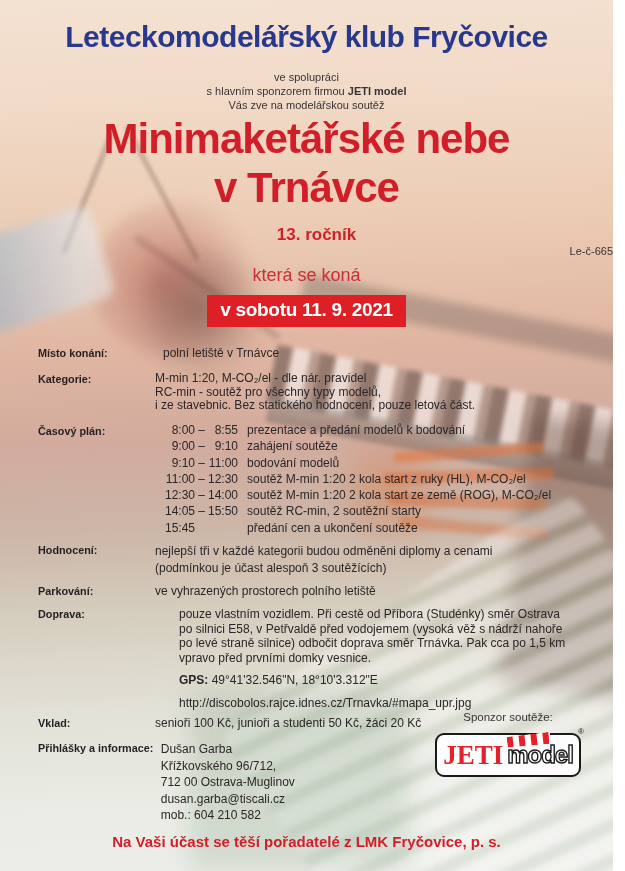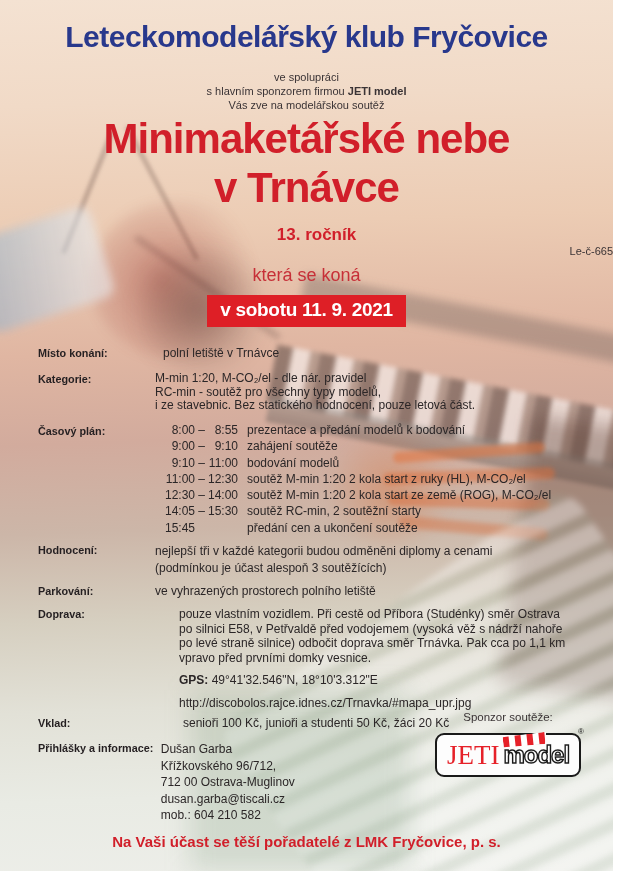--- a/index.html
+++ b/index.html
@@ -60,37 +60,37 @@
   .lbl{flex:0 0 117px; font-weight:bold; font-size:11.5px; line-height:14px; white-space:nowrap; transform:scaleX(.94); transform-origin:left top; color:#241f21;}
   .val{font-size:12px; line-height:14px;}
   .val-block div{font-size:12px;}
   .lh135 div{line-height:13.5px;}
   .lh146 div{line-height:14.6px;margin-left:24px;}
   .lh17 div{line-height:17px;}
   .lh165 div{line-height:16.5px;}
 
   .r-misto{top:346px;gap:8px;} .r-kategorie{top:372px;} .r-schedule{top:424px;}
   .r-hodnoceni{top:543px;} .r-parkovani{top:584px;} .r-doprava{top:607px;}
-  .r-vklad{top:716px;gap:28px;} .r-prihlasky{top:741px;}
+  .r-vklad{top:716px;} .r-prihlasky{top:741px;}
 
   .sched .srow{display:flex; height:16.3px; font-size:12px; line-height:13px;}
   .t-start{flex:0 0 40px; text-align:right;}
   .t-sep{flex:0 0 13px; text-align:center;}
   .t-end{flex:0 0 30px; text-align:right;}
   .t-desc{margin-left:9px; white-space:nowrap;}
 
   .gps-line{margin-top:8px; font-size:12px;}
   .gps-line b{font-size:12px;}
   .url-line{margin-top:8px; font-size:12px;}
 
   .sponsor{position:absolute; left:428px; top:711px; width:160px; text-align:center;}
   .sponsor-label{font-size:11.5px; color:#3a3335; margin-bottom:10px;}
   .jeti-logo{position:relative; width:146px; height:44px; margin:0 auto; background:#fdfdfd; border:2.5px solid #1a1a1a; border-radius:9px;
     display:flex; align-items:center; justify-content:center; gap:4px; box-sizing:border-box;}
-  .jeti{font-family:"Liberation Serif","DejaVu Serif",serif; font-weight:normal; font-size:27px; color:#e62129; letter-spacing:0; line-height:1;}
+  .jeti{font-family:"Liberation Serif","DejaVu Serif",serif; font-weight:bold; font-size:27px; color:#e62129; letter-spacing:0; line-height:1;}
   .model-wrap{position:relative; display:inline-block;}
   .model{font-weight:bold; font-size:24px; line-height:1; color:#fff; -webkit-text-stroke:1.4px #1a1a1a; letter-spacing:-1px;}
   .windsock{position:absolute; top:-9px; left:0px; width:44px; height:12px;
     background:repeating-linear-gradient(90deg,#e62129 0 6px,#fff 6px 12px);
     clip-path:polygon(0 8%, 100% 0%, 94% 100%, 0 92%);
     transform:rotate(-6deg); filter:drop-shadow(0 0 1px #222);}
   .tm{position:absolute; top:-8px; right:-5px; font-size:8px; color:#1a1a1a;}
 
   .footer{top:833px; text-align:center; color:#d11f2a; font-weight:bold; font-size:15px;}
 </style>
@@ -185,21 +185,21 @@
         </div>
         <div class="srow">
           <span class="t-start">12:30</span>
             <span class="t-sep">–</span>
             <span class="t-end">14:00</span>
             <span class="t-desc">soutěž M-min 1:20 2 kola start ze země (ROG), M-CO₂/el</span>
         </div>
         <div class="srow">
           <span class="t-start">14:05</span>
             <span class="t-sep">–</span>
-            <span class="t-end">15:30</span>
+            <span class="t-end">15:50</span>
             <span class="t-desc">soutěž RC-min, 2 soutěžní starty</span>
         </div>
         <div class="srow">
           <span class="t-start">15:45</span>
             <span class="t-sep"></span>
             <span class="t-end"></span>
             <span class="t-desc">předání cen a ukončení soutěže</span>
         </div>
       </div>
     </div>
@@ -215,21 +215,21 @@
     <div class="row r-parkovani">
       <span class="lbl">Parkování:</span>
       <span class="val">ve vyhrazených prostorech polního letiště</span>
     </div>
 
     <div class="row r-doprava">
       <span class="lbl">Doprava:</span>
       <div class="val-block lh146">
         <div>pouze vlastním vozidlem. Při cestě od Příbora (Studénky) směr Ostrava</div>
         <div>po silnici E58, v Petřvaldě před vodojemem (vysoká věž s nádrží nahoře</div>
-        <div>po levé straně silnice) odbočit doprava směr Trnávka. Pak cca po 1,1 km</div>
+        <div>po levé straně silnice) odbočit doprava směr Trnávka. Pak cca po 1,5 km</div>
         <div>vpravo před prvními domky vesnice.</div>
         <div class="gps-line"><b>GPS:</b><span> 49°41'32.546"N, 18°10'3.312"E</span></div>
         <div class="url-line">http://discobolos.rajce.idnes.cz/Trnavka/#mapa_upr.jpg</div>
       </div>
     </div>
 
     <div class="row r-vklad">
       <span class="lbl">Vklad:</span>
       <span class="val">senioři 100 Kč, junioři a studenti 50 Kč, žáci 20 Kč</span>
     </div>

